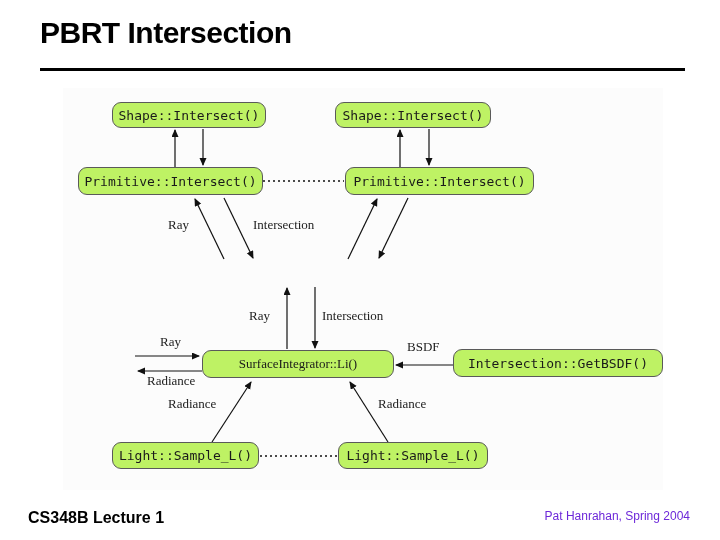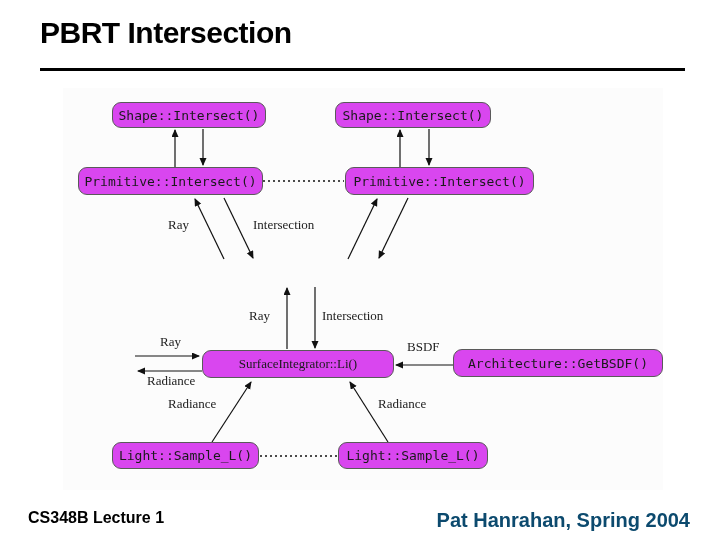--- a/index.html
+++ b/index.html
@@ -13,34 +13,34 @@
   }
   .title-rule{
     position:absolute;left:40px;top:68px;width:645px;height:3px;background:#000;
   }
   .diagram{
     position:absolute;left:63px;top:88px;width:600px;height:402px;background:#fcfcfc;
   }
   .diagram svg{position:absolute;left:0;top:0;}
   .node{
     position:absolute;box-sizing:border-box;
-    background:#d946ef;border:1.5px solid #5a5a5a;border-radius:9px;
+    background:#bef264;border:1.5px solid #5a5a5a;border-radius:9px;
     display:flex;align-items:center;justify-content:center;
     font-family:"DejaVu Sans Mono","Liberation Mono",monospace;
     font-size:13px;color:#1a1a1a;white-space:nowrap;
   }
   .edge-label{
     position:absolute;font-family:"Liberation Serif",serif;
     font-size:13px;color:#1c1c1c;white-space:nowrap;
   }
   .footer-left{
     position:absolute;left:28px;top:509px;font-size:16px;font-weight:800;color:#000;
   }
   .footer-right{
-    position:absolute;right:30px;top:509px;font-size:20px;font-weight:700;color:#0c4a6e;
+    position:absolute;right:30px;top:509px;font-size:12px;font-weight:400;color:#6d28d9;
   }
 </style>
 </head>
 <body>
 
 <div class="slide-title">PBRT Intersection</div>
 <div class="title-rule"></div>
 
 <div class="diagram">
 
@@ -77,21 +77,21 @@
     <line x1="325" y1="354" x2="287" y2="294" stroke="#111" stroke-width="1.2" marker-end="url(#ah)"></line>
 
     <line x1="197" y1="368" x2="274" y2="368" stroke="#111" stroke-width="1.5" stroke-dasharray="2 3"></line>
   </svg>
 
   <div class="node" style="left:49px;top:14px;width:154px;height:26px;">Shape::Intersect()</div>
   <div class="node" style="left:272px;top:14px;width:156px;height:26px;">Shape::Intersect()</div>
   <div class="node" style="left:15px;top:79px;width:185px;height:28px;">Primitive::Intersect()</div>
   <div class="node" style="left:282px;top:79px;width:189px;height:28px;">Primitive::Intersect()</div>
   <div class="node" style="left:139px;top:262px;width:192px;height:28px;font-family:Liberation Serif, serif;">SurfaceIntegrator::Li()</div>
-  <div class="node" style="left:390px;top:261px;width:210px;height:28px;">Architecture::GetBSDF()</div>
+  <div class="node" style="left:390px;top:261px;width:210px;height:28px;">Intersection::GetBSDF()</div>
   <div class="node" style="left:49px;top:354px;width:147px;height:27px;">Light::Sample_L()</div>
   <div class="node" style="left:275px;top:354px;width:150px;height:27px;">Light::Sample_L()</div>
 
   <div class="edge-label" style="left:105px;top:129px;">Ray</div>
   <div class="edge-label" style="left:190px;top:129px;">Intersection</div>
   <div class="edge-label" style="left:186px;top:220px;">Ray</div>
   <div class="edge-label" style="left:259px;top:220px;">Intersection</div>
   <div class="edge-label" style="left:97px;top:246px;">Ray</div>
   <div class="edge-label" style="left:84px;top:285px;">Radiance</div>
   <div class="edge-label" style="left:344px;top:251px;">BSDF</div>

